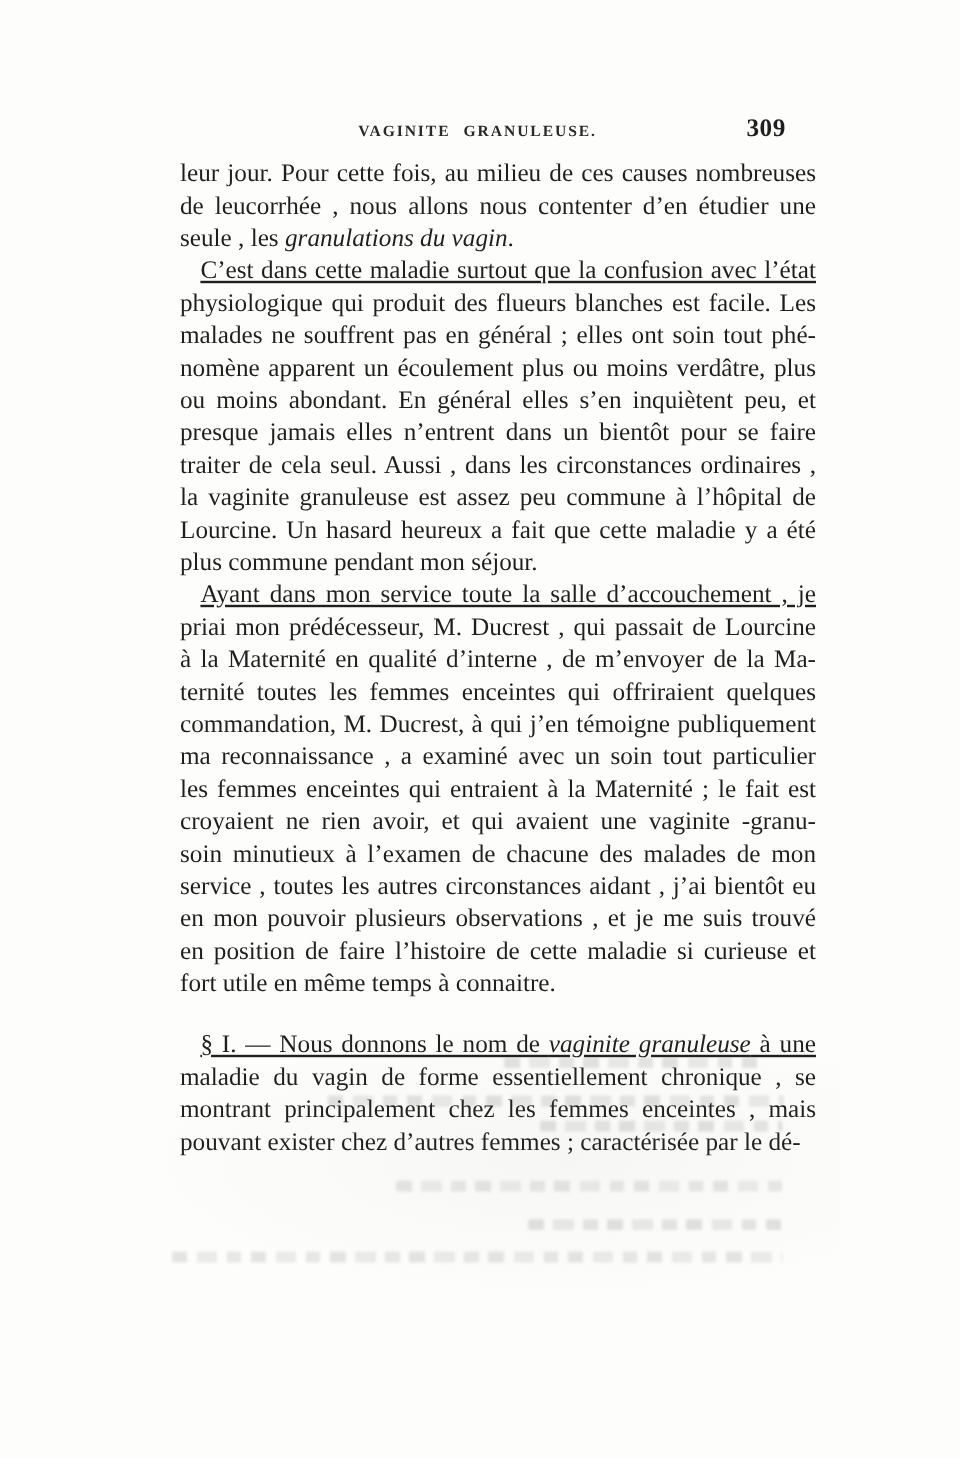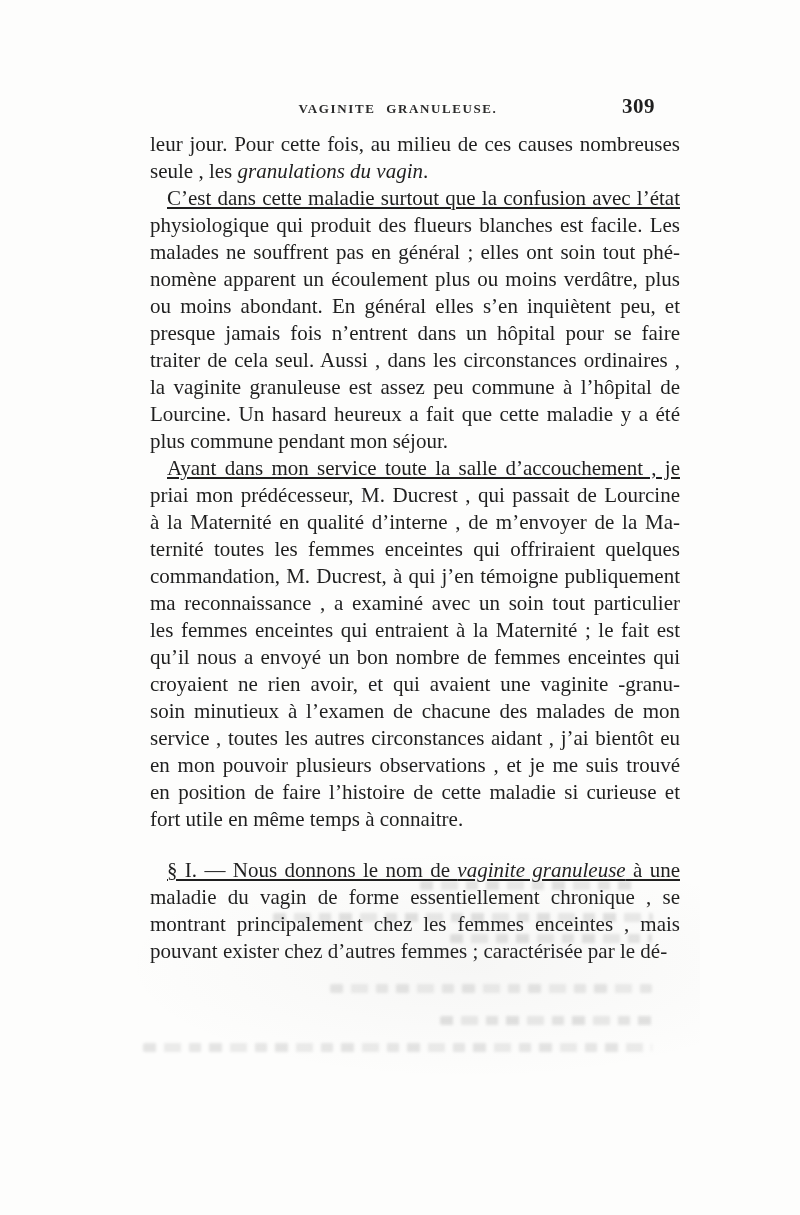--- a/index.html
+++ b/index.html
@@ -69,43 +69,43 @@
 <div class="page">
 
   <div class="running-head">
     <span class="running-title">VAGINITE GRANULEUSE.</span>
     <span class="folio">309</span>
   </div>
 
   <div class="bodytext" id="textbody">
       <div class="para">
         <div class="line"><span>leur jour. Pour cette fois, au milieu de ces causes nombreuses</span></div>
+        <div class="line"><span>de leucorrhée , nous allons nous contenter d’en étudier une</span></div>
         <div class="line last"><span>seule , les </span><span class="it">granulations du vagin</span><span>.</span></div>
       </div>
       <div class="para">
         <div class="line indent"><span>C’est dans cette maladie surtout que la confusion avec l’état</span></div>
         <div class="line"><span>physiologique qui produit des flueurs blanches est facile. Les</span></div>
         <div class="line"><span>malades ne souffrent pas en général ; elles ont soin tout phé-</span></div>
         <div class="line"><span>nomène apparent un écoulement plus ou moins verdâtre, plus</span></div>
         <div class="line"><span>ou moins abondant. En général elles s’en inquiètent peu, et</span></div>
-        <div class="line"><span>presque jamais fois n’entrent dans un hôpital pour se faire</span></div>
+        <div class="line"><span>presque jamais elles n’entrent dans un bientôt pour se faire</span></div>
         <div class="line"><span>traiter de cela seul. Aussi , dans les circonstances ordinaires ,</span></div>
         <div class="line"><span>la vaginite granuleuse est assez peu commune à l’hôpital de</span></div>
         <div class="line"><span>Lourcine. Un hasard heureux a fait que cette maladie y a été</span></div>
         <div class="line last"><span>plus commune pendant mon séjour.</span></div>
       </div>
       <div class="para">
         <div class="line indent"><span>Ayant dans mon service toute la salle d’accouchement , je</span></div>
         <div class="line"><span>priai mon prédécesseur, M. Ducrest , qui passait de Lourcine</span></div>
         <div class="line"><span>à la Maternité en qualité d’interne , de m’envoyer de la Ma-</span></div>
         <div class="line"><span>ternité toutes les femmes enceintes qui offriraient quelques</span></div>
         <div class="line"><span>commandation, M. Ducrest, à qui j’en témoigne publiquement</span></div>
         <div class="line"><span>ma reconnaissance , a examiné avec un soin tout particulier</span></div>
         <div class="line"><span>les femmes enceintes qui entraient à la Maternité ; le fait est</span></div>
-        <div class="line"><span>qu’il nous a envoyé un bon nombre de femmes enceintes qui</span></div>
         <div class="line"><span>croyaient ne rien avoir, et qui avaient une vaginite -granu-</span></div>
         <div class="line"><span>soin minutieux à l’examen de chacune des malades de mon</span></div>
         <div class="line"><span>service , toutes les autres circonstances aidant , j’ai bientôt eu</span></div>
         <div class="line"><span>en mon pouvoir plusieurs observations , et je me suis trouvé</span></div>
         <div class="line"><span>en position de faire l’histoire de cette maladie si curieuse et</span></div>
         <div class="line last"><span>fort utile en même temps à connaitre.</span></div>
       </div>
       <div class="para gap">
         <div class="line indent"><span>§ I. — Nous donnons le nom de </span><span class="it">vaginite granuleuse</span><span> à une</span></div>
         <div class="line"><span>maladie du vagin de forme essentiellement chronique , se</span></div>

